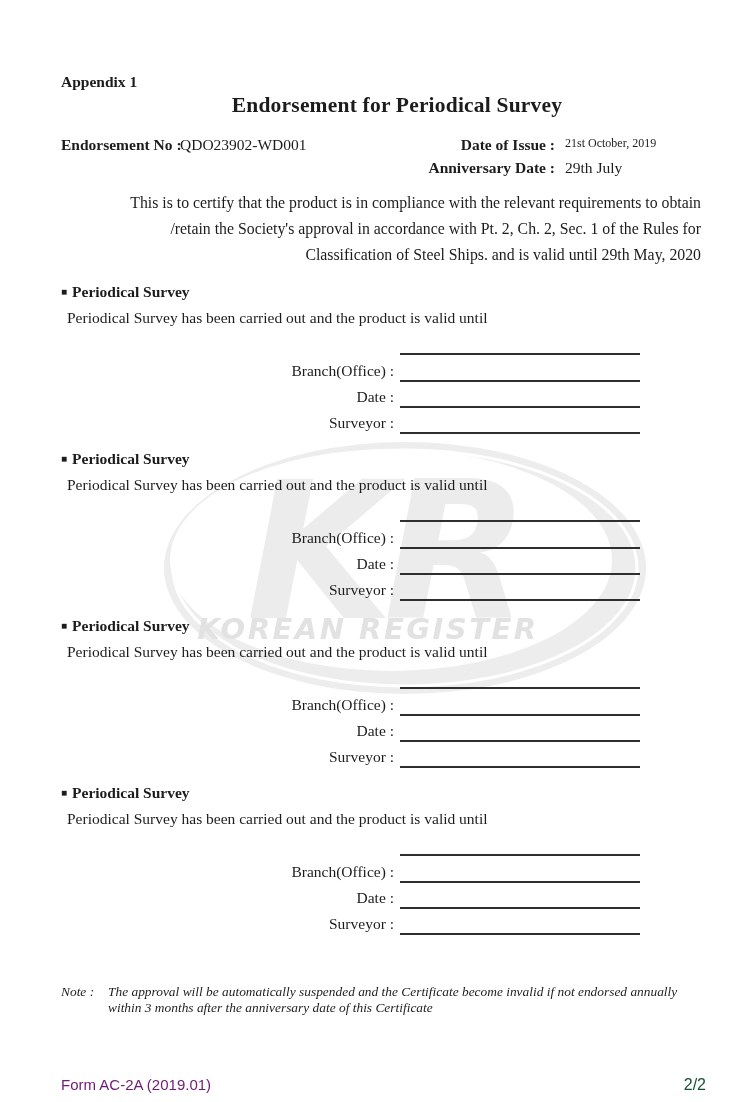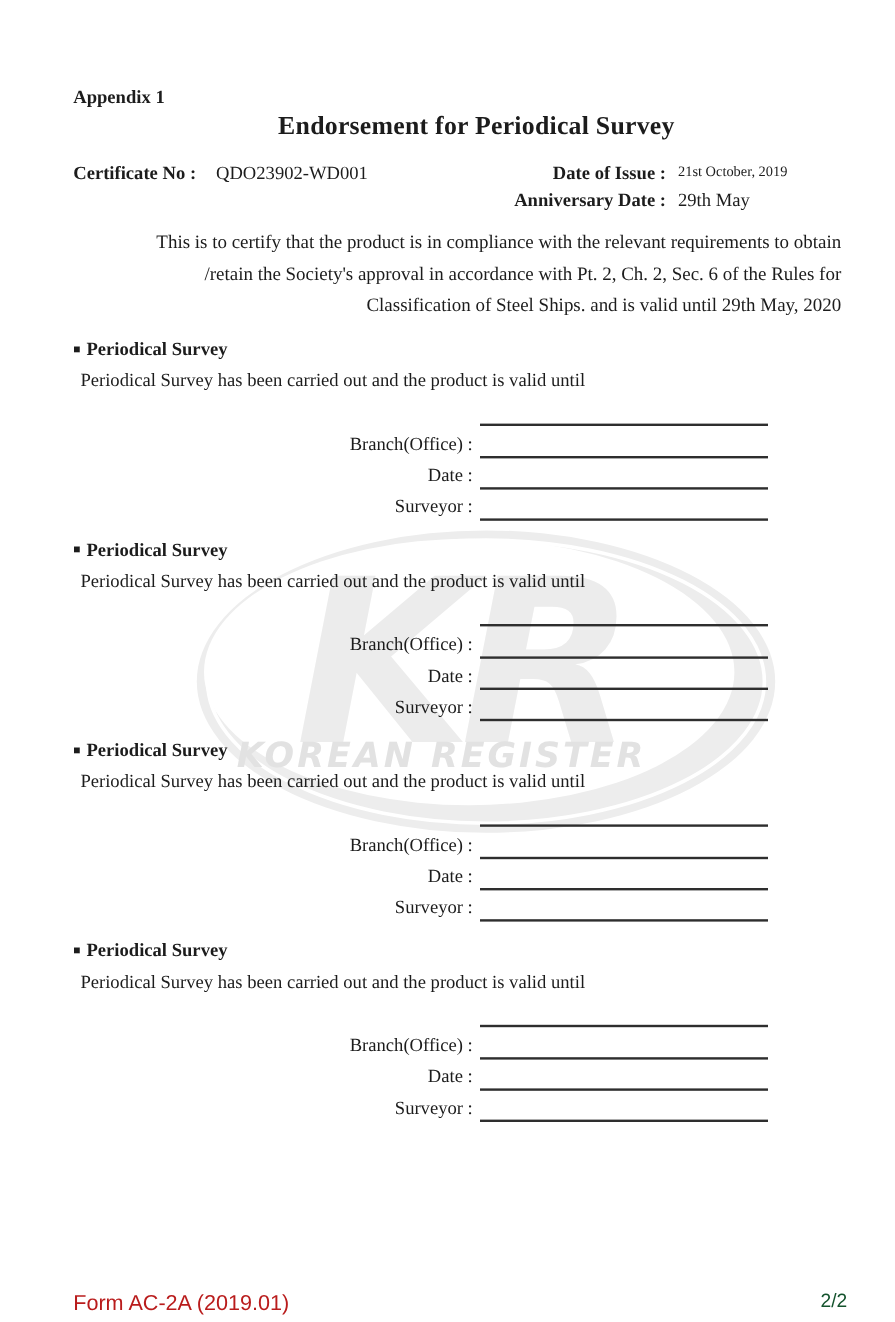--- a/index.html
+++ b/index.html
@@ -38,51 +38,51 @@
   .row-blank{top:50px;}
   .row-branch{top:77px;justify-content:center;}
   .row-date{top:103px;}
   .row-surveyor{top:129px;}
   .s1{top:283px;} .s2{top:450px;} .s3{top:617px;} .s4{top:784px;}
 
   .note{left:61px;top:984px;display:flex;font-style:italic;font-size:13.4px;line-height:15.5px;}
   .note-label{width:47px;white-space:nowrap;}
   .note-lines div{white-space:nowrap;}
 
-  .form-no{left:61px;top:1076px;font-family:"Liberation Sans","DejaVu Sans",sans-serif;font-size:18px;color:#b91c1c;}
+  .form-no{left:61px;top:1076px;font-family:"Liberation Sans","DejaVu Sans",sans-serif;font-size:15px;color:#701a75;}
   .page-no{right:40px;top:1076px;font-family:"Liberation Sans","DejaVu Sans",sans-serif;font-size:16px;color:#14532d;}
 </style>
 </head>
 <body>
 
 <div class="page">
 
   <svg class="watermark" width="746" height="1102" viewBox="0 0 746 1102">
     <ellipse cx="405" cy="568" rx="241" ry="126" fill="#ededed"></ellipse>
     <ellipse cx="391" cy="560" rx="221" ry="111" fill="#ffffff"></ellipse>
     <ellipse cx="405" cy="568" rx="232" ry="118" fill="none" stroke="#ffffff" stroke-width="3"></ellipse>
     <text x="383" y="618" text-anchor="middle" font-family="DejaVu Sans, sans-serif" font-size="190" font-weight="bold" font-style="italic" letter-spacing="-10" fill="#ececec">KR</text>
     <text x="368" y="639" text-anchor="middle" font-family="DejaVu Sans, sans-serif" font-size="29" font-weight="bold" font-style="italic" letter-spacing="2.5" fill="#e2e2e2">KOREAN REGISTER</text>
   </svg>
 
   <div class="content">
 
     <div class="abs appendix">Appendix 1</div>
     <div class="abs title">Endorsement for Periodical Survey</div>
 
-    <div class="abs cert-label">Certificate No :</div>
+    <div class="abs cert-label">Endorsement No :</div>
     <div class="abs cert-value">QDO23902-WD001</div>
     <div class="abs doi-label">Date of Issue :</div>
     <div class="abs doi-value">21st October, 2019</div>
     <div class="abs ann-label">Anniversary Date :</div>
-    <div class="abs ann-value">29th May</div>
+    <div class="abs ann-value">29th July</div>
 
     <div class="abs statement">
       <div>This is to certify that the product is in compliance with the relevant requirements to obtain</div>
-      <div>/retain the Society's approval in accordance with Pt. 2, Ch. 2, Sec. 6 of the Rules for</div>
+      <div>/retain the Society's approval in accordance with Pt. 2, Ch. 2, Sec. 1 of the Rules for</div>
       <div>Classification of Steel Ships. and is valid until 29th May, 2020</div>
     </div>
 
     <section class="survey s1">
       <div class="sec-head">
         <span class="bullet">■</span><span>Periodical Survey</span>
       </div>
       <div class="sec-sub">Periodical Survey has been carried out and the product is valid until</div>
       <div class="row row-blank">
         <span class="flabel"></span>
@@ -164,18 +164,25 @@
       <div class="row row-date">
         <span class="flabel">Date :</span>
         <span class="fline"></span>
       </div>
       <div class="row row-surveyor">
         <span class="flabel">Surveyor :</span>
         <span class="fline"></span>
       </div>
     </section>
 
+    <div class="abs note">
+      <div class="note-label">Note :</div>
+      <div class="note-lines">
+        <div>The approval will be automatically suspended and the Certificate become invalid if not endorsed annually</div>
+        <div>within 3 months after the anniversary date of this Certificate</div>
+      </div>
+    </div>
 
     <div class="abs form-no">Form AC-2A (2019.01)</div>
     <div class="abs page-no">2/2</div>
 
   </div>
 </div>
 
 </body></html>

